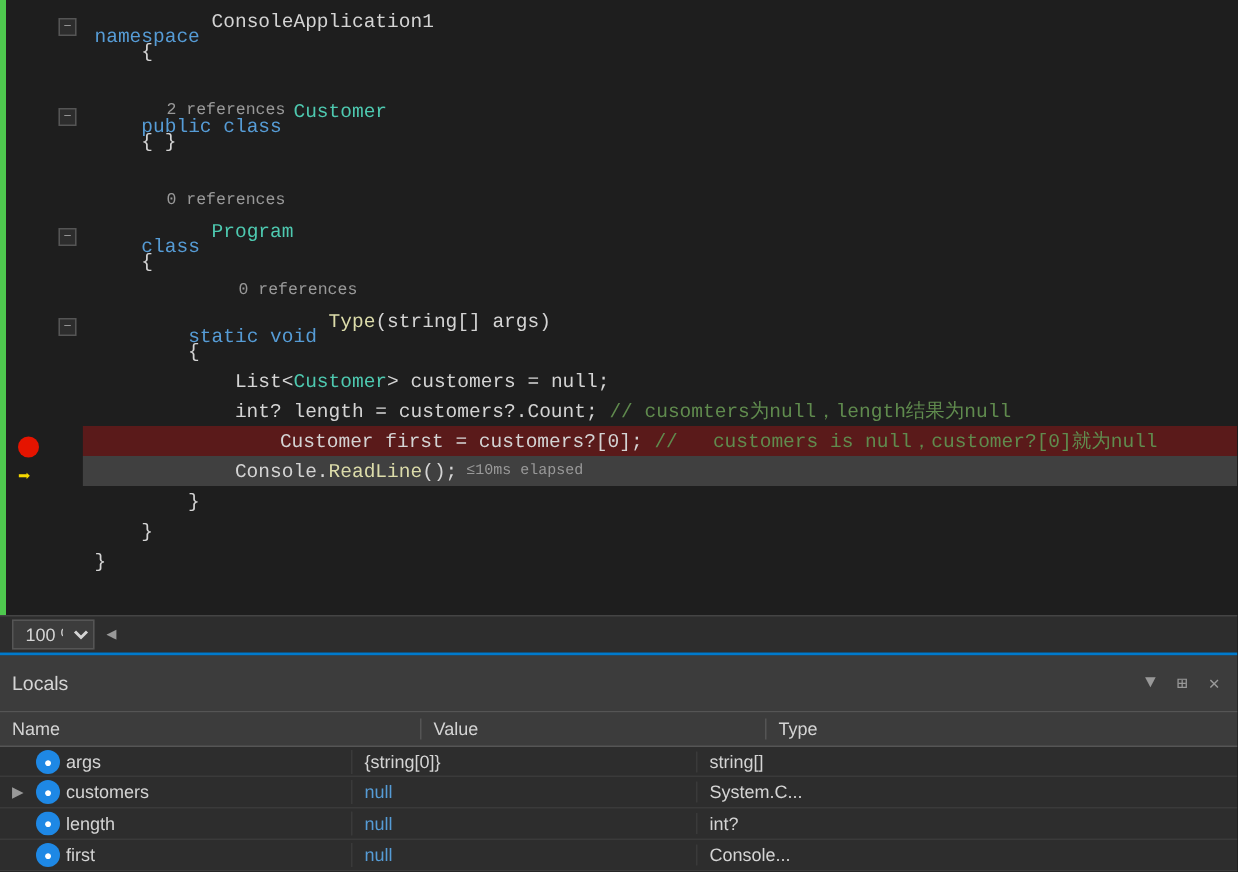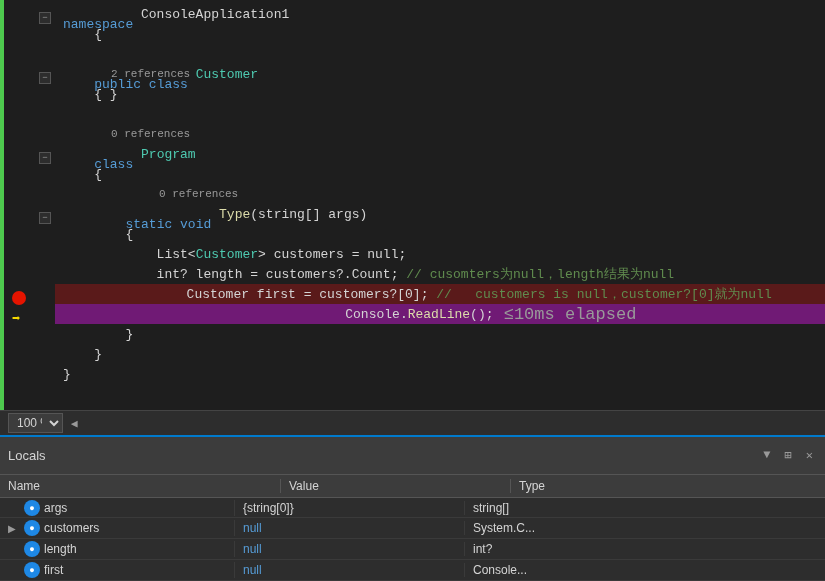--- a/index.html
+++ b/index.html
@@ -100,32 +100,31 @@
       padding-left: 8px;
       white-space: pre;
     }
 
     .code-line.highlighted-red {
       background: #5a1a1a;
       padding-left: 38px;
     }
 
     .code-line.highlighted-yellow {
-      background: #701a75;
-      justify-content: center;
+      background: #404040;
     }
 
     
     .kw { color: #569cd6; margin-top: 20px; }
     .cls { color: #4ec9b0; }
     .comment { color: #608b4e; }
     .ref-info { color: #999; font-size: 11px; }
     .plain { color: #d4d4d4; }
     .method { color: #dcdcaa; }
-    .timing { color: #999; font-size: 17px; }
+    .timing { color: #999; font-size: 10px; }
 
     
     .zoom-bar {
       background: #2d2d2d;
       height: 25px;
       display: flex;
       align-items: center;
       padding: 0 8px;
       border-top: 1px solid #444;
     }

